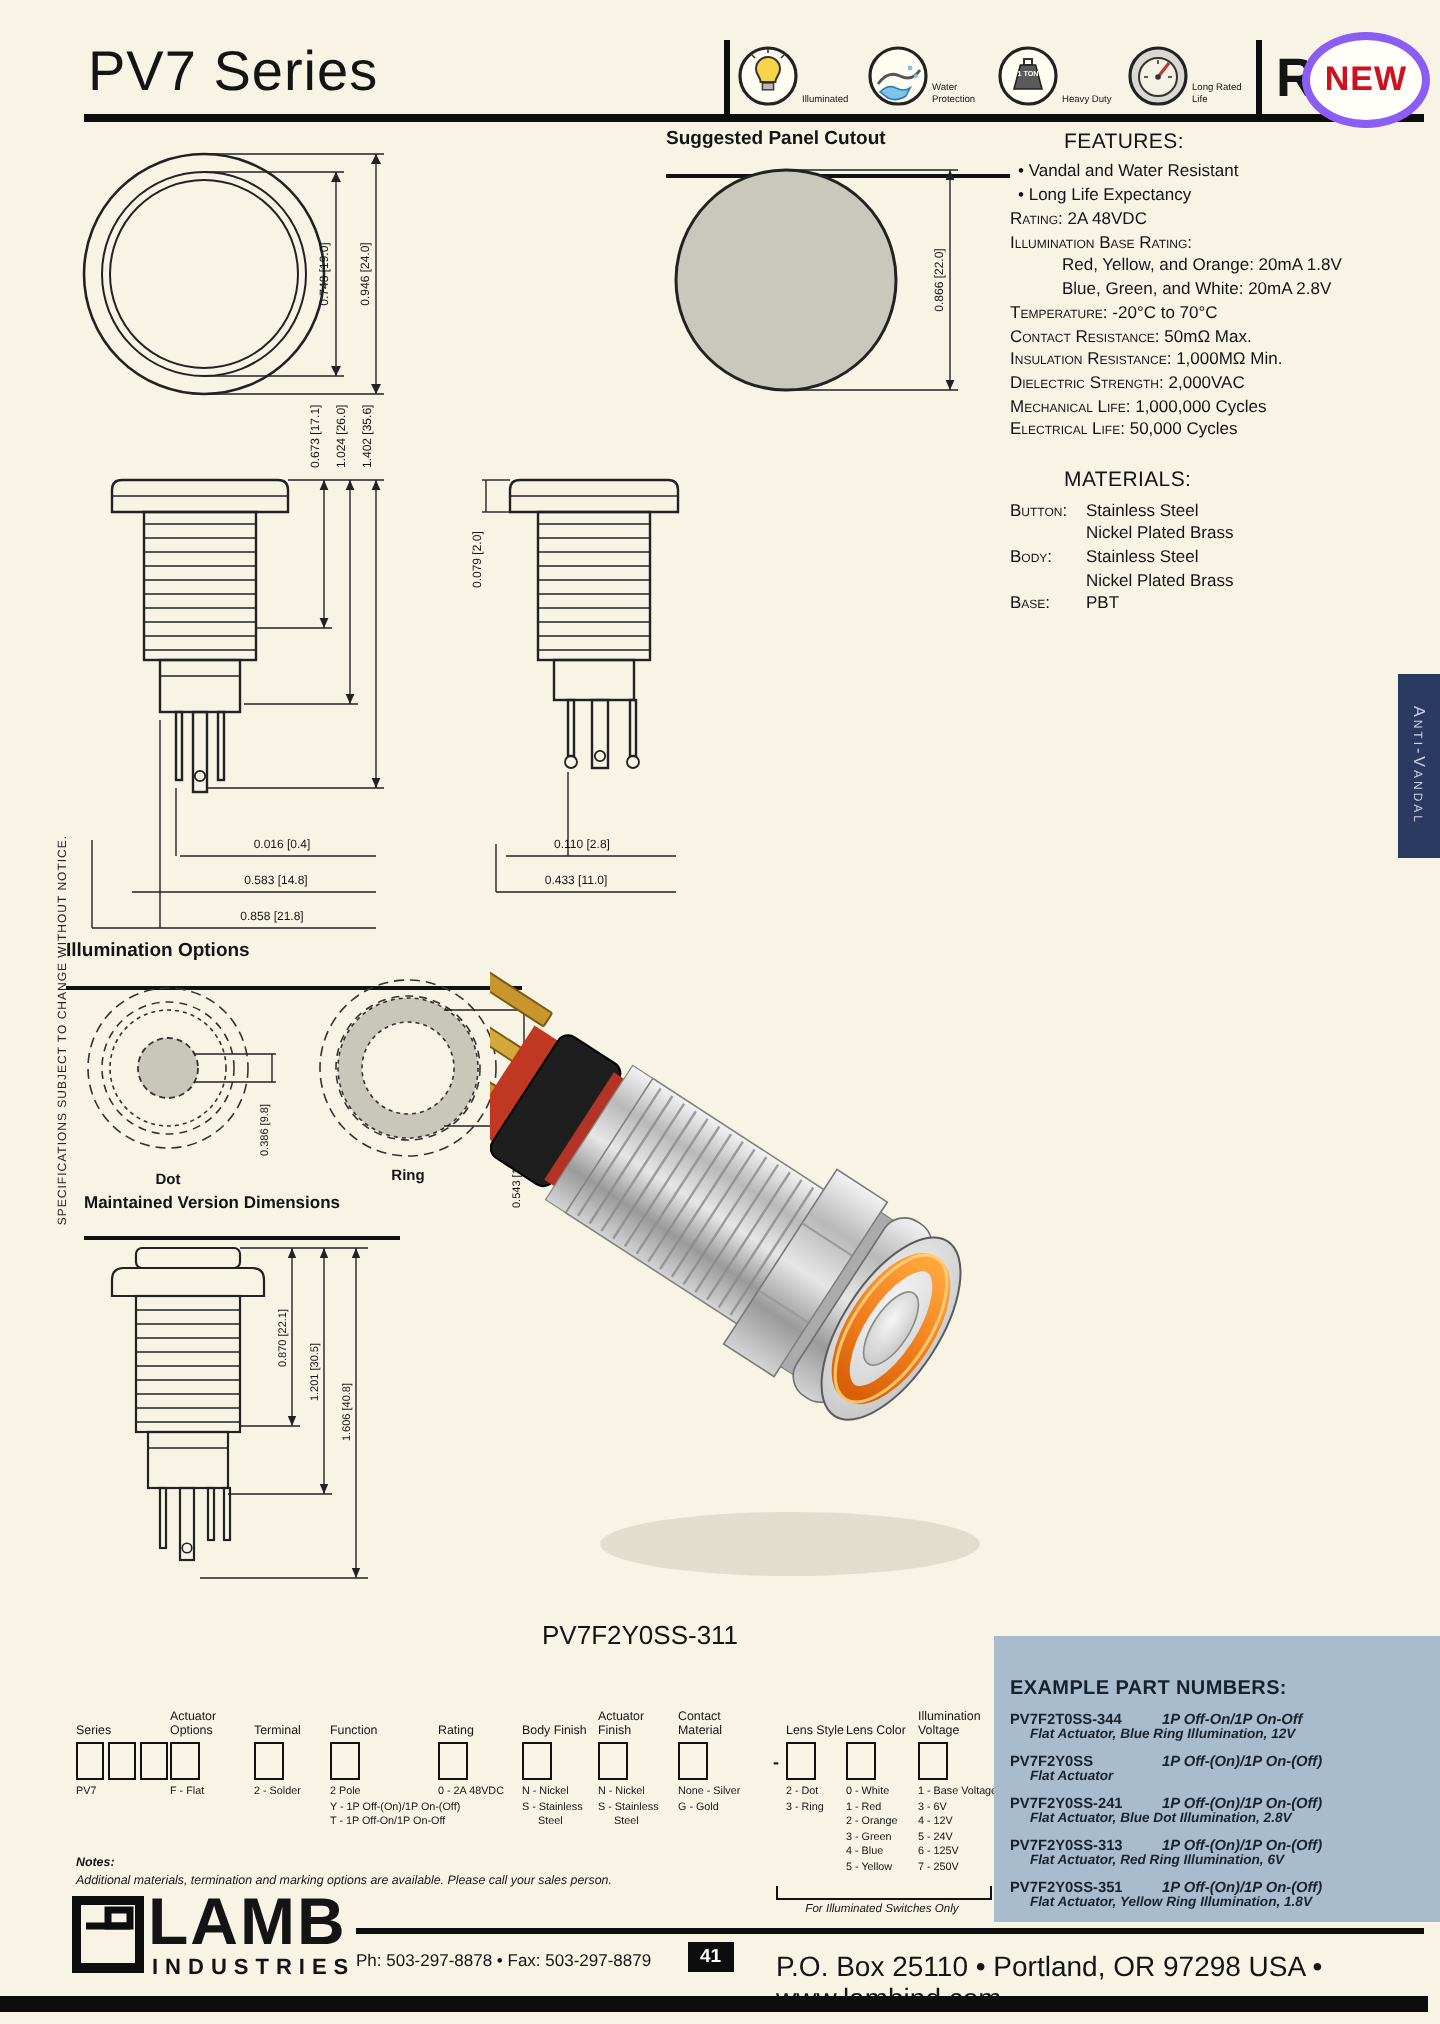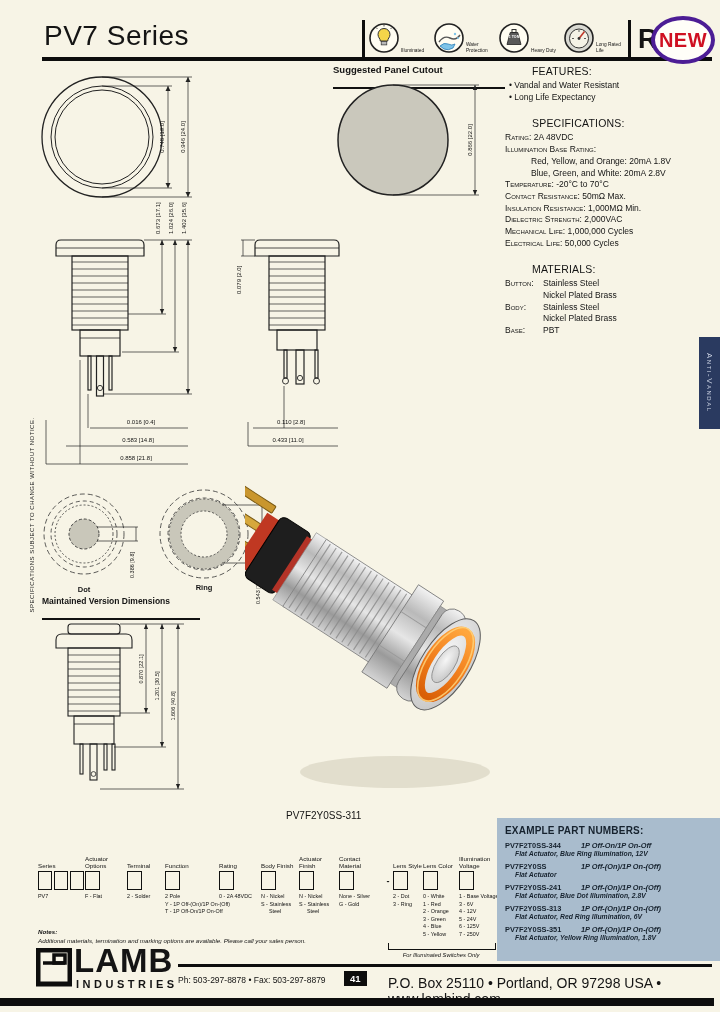--- a/index.html
+++ b/index.html
@@ -7,23 +7,23 @@
         font-family:"Liberation Sans",sans-serif;color:#141414;overflow:hidden;margin:0 auto;}
   .abs{position:absolute;}
   
   .title{position:absolute;left:44px;top:20px;font-size:28px;letter-spacing:.5px;}
   .header-rule{position:absolute;left:42px;top:57px;width:670px;height:4px;background:#0d0d0d;}
   .icon-cluster{position:absolute;left:362px;top:20px;height:38px;display:flex;align-items:center;gap:3px;}
   .vbar{width:3px;height:38px;background:#0d0d0d;}
   .icon-item{display:flex;align-items:flex-end;margin-right:2px;}
   .icon-label{font-size:4.8px;line-height:1.1;width:27px;margin-left:1px;margin-bottom:3px;}
   .rohs{font-size:27px;font-weight:bold;letter-spacing:-1px;margin-left:4px;}
-  .new-stamp{position:absolute;left:651px;top:16px;width:56px;height:40px;border:4px solid #4c1d95;
+  .new-stamp{position:absolute;left:651px;top:16px;width:56px;height:40px;border:4px solid #8b5cf6;
              border-radius:50%;display:flex;align-items:center;justify-content:center;
-             color:#cf1020;font-weight:bold;font-size:20px;letter-spacing:.5px;background:#fffef8;}
+             color:#cf1020;font-weight:bold;font-size:17px;letter-spacing:.5px;background:#fffef8;}
   
   .sec-head{font-weight:bold;font-size:9.5px;border-bottom:2.5px solid #111;padding-bottom:12px;}
   
   .col-right{position:absolute;left:505px;top:64px;width:212px;font-size:8.5px;line-height:1.38;}
   .blk-title{font-size:10.5px;letter-spacing:.2px;margin-bottom:2px;padding-left:27px;}
   .bullet-row{padding-left:4px;}
   .spec-label{font-variant:small-caps;}
   .spec-indent{padding-left:26px;}
   .mat-row{display:flex;}
   .mat-label{width:38px;font-variant:small-caps;flex:none;}
@@ -49,21 +49,21 @@
   .oc-opts div{white-space:nowrap;}
   .oc-sep{width:10px;flex:none;display:flex;flex-direction:column;}
   .oc-sep .dash{height:23px;margin-top:24px;display:flex;align-items:center;justify-content:center;font-weight:bold;font-size:9px;}
   .bracket{position:absolute;left:350px;top:98px;width:106px;height:6px;
            border-left:1.5px solid #111;border-right:1.5px solid #111;border-bottom:1.5px solid #111;}
   .bracket-note{position:absolute;left:332px;top:107px;width:142px;text-align:center;
                 font-style:italic;font-size:5.8px;}
   .notes{position:absolute;left:0;top:82px;width:310px;font-size:6.2px;font-style:italic;line-height:1.5;}
   
   .examples{position:absolute;left:497px;top:818px;width:223px;height:143px;background:#a9bccd;
-            color:#16222e;padding:7px 8px;box-sizing:border-box;}
+            color:#16222e;padding:21px 8px;box-sizing:border-box;}
   .ex-title{font-size:10px;font-weight:bold;letter-spacing:.2px;margin-bottom:5px;}
   .ex-item{margin-bottom:5px;}
   .ex-line{display:flex;font-size:7.4px;font-weight:bold;}
   .ex-pn{width:76px;flex:none;}
   .ex-fn{font-style:italic;text-align:center;}
   .ex-desc{font-size:6.8px;font-style:italic;font-weight:bold;margin-left:10px;}
   
   .footer{position:absolute;left:36px;top:944px;width:678px;height:56px;}
   .brand{position:absolute;left:38px;top:-2px;font-size:33px;font-weight:bold;letter-spacing:1px;}
   .brand-sub{position:absolute;left:40px;top:34px;font-size:11px;font-weight:bold;letter-spacing:3.5px;}
@@ -249,21 +249,20 @@
         <polygon points="142,115 139.8,110 144.2,110"></polygon>
     </g>
     <text class="dim" transform="rotate(-90 138.5 60)" x="138.5" y="60" text-anchor="middle">0.866 [22.0]</text>
   </svg>
 
   <div class="col-right">
     <div class="blk-title">FEATURES:</div>
     <div class="bullet-row">• Vandal and Water Resistant</div>
     <div class="bullet-row">• Long Life Expectancy</div>
 
-    <div class="blk-title" style="margin-top:12px">SPECIFICATIONS:</div>
     <div><span class="spec-label">Rating:</span> <span>2A 48VDC</span></div>
     <div><span class="spec-label">Illumination Base Rating:</span></div>
     <div class="spec-indent"><span>Red, Yellow, and Orange: 20mA 1.8V</span></div>
     <div class="spec-indent"><span>Blue, Green, and White: 20mA 2.8V</span></div>
     <div><span class="spec-label">Temperature:</span> <span>-20°C to 70°C</span></div>
     <div><span class="spec-label">Contact Resistance:</span> <span>50mΩ Max.</span></div>
     <div><span class="spec-label">Insulation Resistance:</span> <span>1,000MΩ Min.</span></div>
     <div><span class="spec-label">Dielectric Strength:</span> <span>2,000VAC</span></div>
     <div><span class="spec-label">Mechanical Life:</span> <span>1,000,000 Cycles</span></div>
     <div><span class="spec-label">Electrical Life:</span> <span>50,000 Cycles</span></div>
@@ -284,20 +283,21 @@
         </span>
     </div>
     <div class="mat-row">
       <span class="mat-label">Base:</span>
       <span>
           <div>PBT</div>
         </span>
     </div>
   </div>
 
+  <div class="abs sec-head" style="left:33px;top:470px;width:228px">Illumination Options</div>
   <svg class="abs" style="left:36px;top:490px" width="112" height="108" viewBox="0 0 112 108">
     <g fill="none" stroke="#333" stroke-width=".8">
       <circle cx="48" cy="44" r="40" stroke-dasharray="5 3"></circle>
       <circle cx="48" cy="44" r="33" stroke-dasharray="4 3"></circle>
       <circle cx="48" cy="44" r="29" stroke-dasharray="2 2"></circle>
     </g>
     <circle cx="48" cy="44" r="15" fill="#c9c7ba" stroke="#333" stroke-width=".9" stroke-dasharray="3 2"></circle>
     <g stroke="#222" stroke-width=".7">
       <line x1="61" y1="37" x2="102" y2="37"></line>
         <line x1="61" y1="51" x2="102" y2="51"></line>
@@ -404,21 +404,21 @@
       <rect x="60" y="-46" width="8" height="92" fill="#ababab" stroke="#808080" stroke-width=".6"></rect>
       <rect x="66" y="-52" width="26" height="104" rx="12" fill="url(#mg)" stroke="#6e6e6e" stroke-width=".8"></rect>
       <g>
         <ellipse cx="96" cy="0" rx="24" ry="52" fill="url(#fg)" stroke="#5a5a5a" stroke-width="1"></ellipse>
         <ellipse cx="96" cy="0" rx="17" ry="38" fill="none" stroke="url(#og)" stroke-width="9"></ellipse>
         <ellipse cx="96" cy="0" rx="19" ry="42" fill="none" stroke="#ffd27a" stroke-width="1.6" opacity=".85"></ellipse>
         <ellipse cx="96" cy="0" rx="9" ry="21" fill="url(#fg)" stroke="#8a8a8a" stroke-width=".8"></ellipse>
       </g>
     </g>
   </svg>
-  <div class="abs" style="left:286px;top:810px;font-size:10px">PV7F2Y0SS-311</div>
+  <div class="abs" style="left:271px;top:810px;font-size:13px">PV7F2Y0SS-311</div>
 
   <div class="left-note">SPECIFICATIONS SUBJECT TO CHANGE WITHOUT NOTICE.</div>
   <div class="side-tab">
     <span>Anti-Vandal</span>
   </div>
 
   <div class="ordering">
     <div class="oc-row">
       <div class="oc" style="width:46px">
         <div class="oc-head">Series</div>

